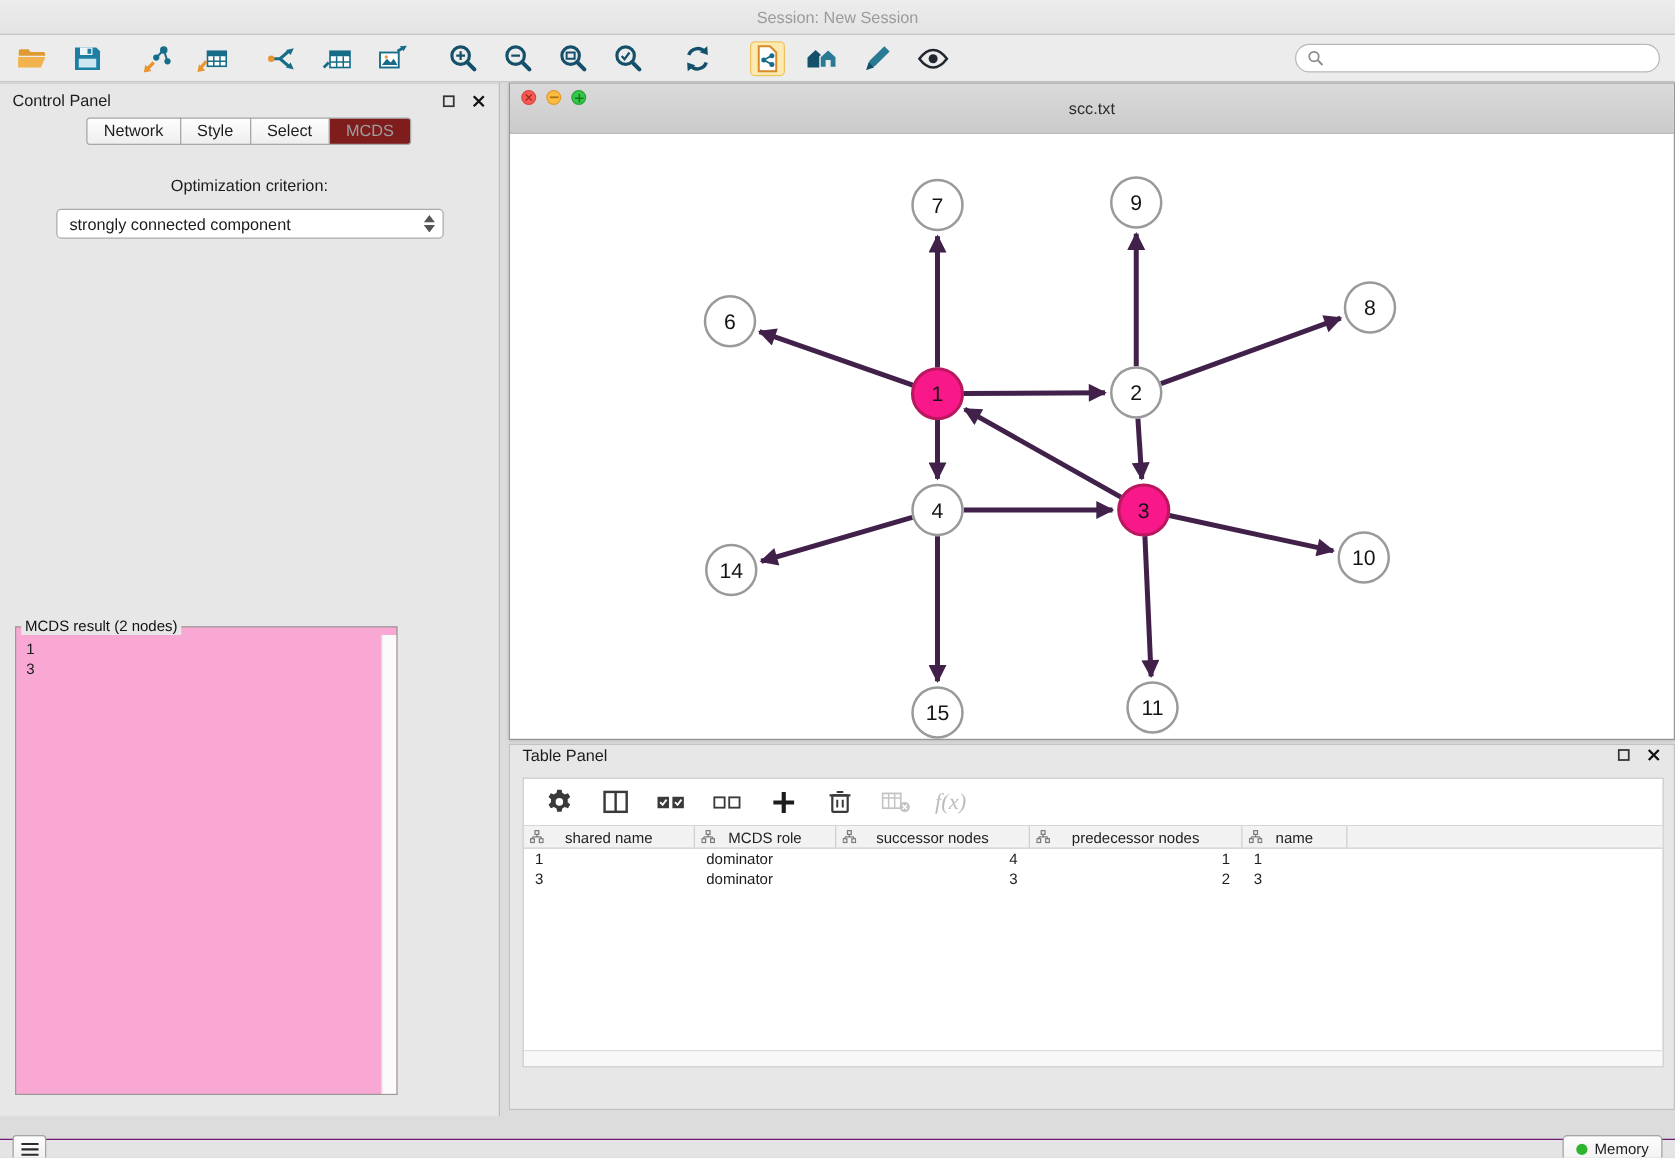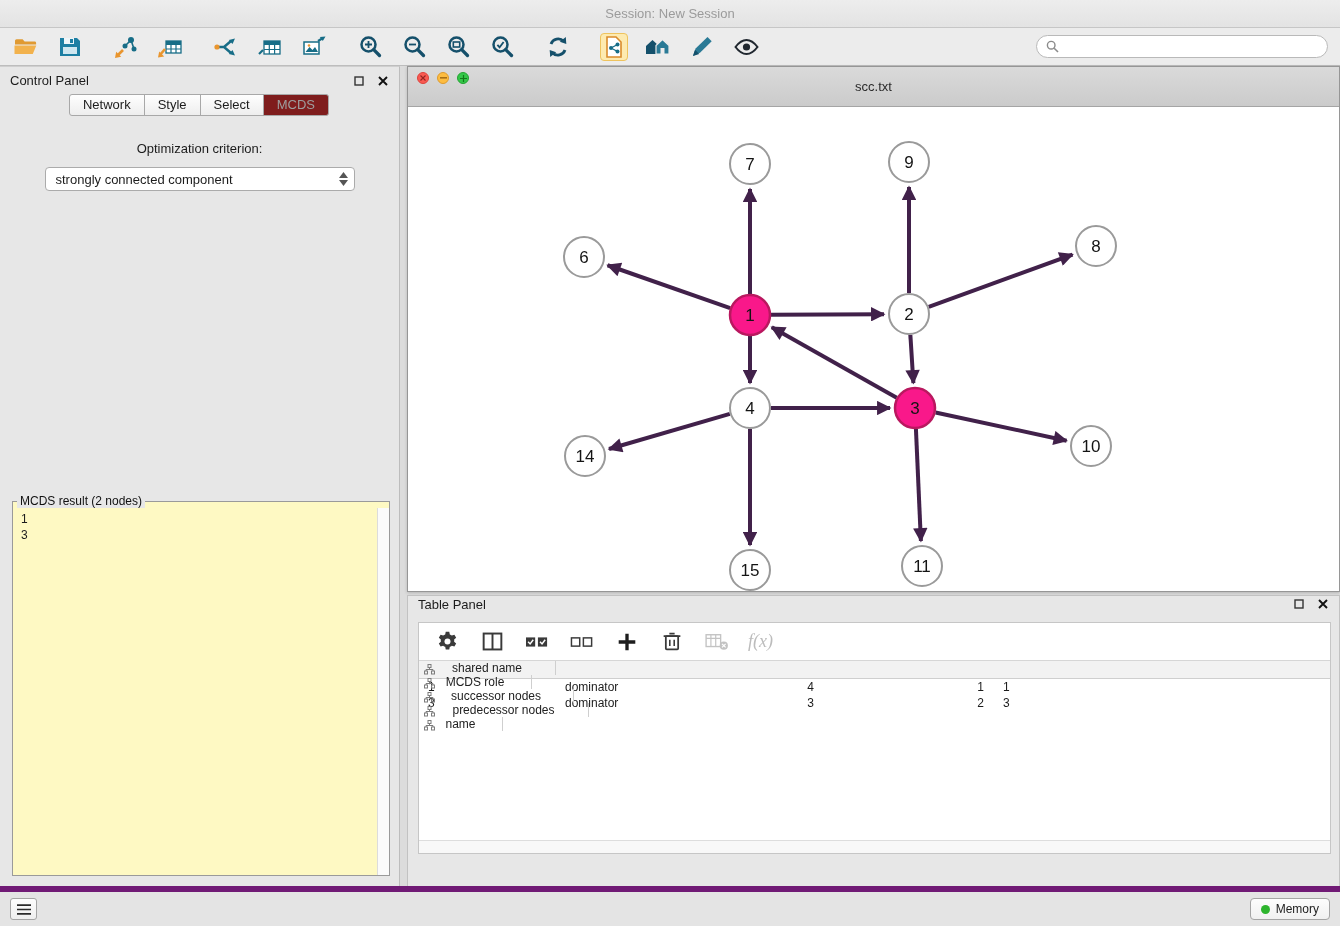--- a/index.html
+++ b/index.html
@@ -57,22 +57,22 @@
     border:1px solid #ababab; border-radius:4px;
     display:flex; align-items:center; padding:0 6px 0 10px; font-size:13px;
   }
   .combo-arrows{ margin-left:auto; display:flex; flex-direction:column; gap:2px; align-items:center; }
   .btn-row{ display:flex; justify-content:center; gap:14px; margin-top:15px; }
   .btn{
     background:linear-gradient(#ffffff,#f0f0f0); border:1px solid #a9a9a9;
     border-radius:4px; padding:3px 15px 4px; font-size:13px; cursor:default;
   }
   fieldset.mcds{
-    position:absolute; left:12px; top:427px; width:378px; height:382px;
-    background:#fef9c3; border:1px solid #9a9a9a;
+    position:absolute; left:12px; top:427px; width:306px; height:382px;
+    background:#f9a8d4; border:1px solid #9a9a9a;
   }
   fieldset.mcds legend{ font-size:12px; background:#e7e7e7; padding:0 3px; margin-left:4px; color:#111; }
   .mcds-list{ font-size:12px; padding:3px 8px; line-height:16px; }
   .mcds-scroll{ position:absolute; top:0; bottom:0; right:0; width:12px; background:#fbfbfb; border-left:1px solid #dcdcdc; }
   
   .net-window{
     position:absolute; left:407px; top:66px; width:933px; height:526px;
     background:#fff; border:1px solid #969696;
     box-shadow:0 1px 3px rgba(0,0,0,.18);
   }
@@ -95,42 +95,42 @@
   .tp-header{ height:16px; display:flex; align-items:center; padding:0 10px; font-size:13px; }
   .tp-body{
     position:absolute; left:10px; right:8px; top:26px; bottom:33px;
     background:#fff; border:1px solid #c6c6c6; overflow:hidden;
   }
   .tp-toolbar{
     height:38px; border-bottom:1px solid #d6d6d6;
     display:flex; align-items:center; gap:17px; padding:0 14px;
   }
   .fx{ font-family:"Liberation Serif", serif; font-style:italic; font-size:18px; color:#bcbcbc; }
-  .thead{ display:flex; height:18px; background:#f2f2f2; border-bottom:1px solid #cfcfcf;flex-direction:column; }
+  .thead{ display:flex; height:18px; background:#f2f2f2; border-bottom:1px solid #cfcfcf; }
   .hcell{
     position:relative; display:flex; align-items:center; justify-content:center;
     font-size:12px; border-right:1px solid #cfcfcf; color:#222;
   }
   .hcell .treeicon{ position:absolute; left:5px; top:3px; }
   .hcell.fill{ flex:1; border-right:none; }
   .trow{ display:flex; height:16px; align-items:center; }
   .tcell{ font-size:12px; padding:0 9px; border-right:1px solid transparent; }
   .hscroll{ position:absolute; left:0; right:0; bottom:0; height:13px; background:#f8f8f8; border-top:1px solid #ddd; }
   .tp-tabs{ position:absolute; left:0; right:0; bottom:6px; display:flex; justify-content:center; }
   .tp-tab{
     border:1px solid #a8a8a8; background:linear-gradient(#fefefe,#efefef);
     padding:2px 12px 3px; font-size:13px; margin-left:-1px; cursor:default;
   }
   .tp-tab:first-child{ border-radius:3px 0 0 3px; }
   .tp-tab:last-child{ border-radius:0 3px 3px 0; }
   .tp-tab.active{ background:#d5d5d5; color:#a5a5a5; }
   
   .statusbar{
-    position:absolute; left:0; right:0; bottom:0; height:40px;
-    background:#e4e4e4; border-top:6px solid #701a75;
+    position:absolute; left:0; right:0; bottom:0; height:15px;
+    background:#e4e4e4; border-top:1px solid #701a75;
     display:flex; align-items:center; padding:0 10px;
   }
   .sq-btn{
     width:27px; height:22px; border:1px solid #a5a5a5; border-radius:3px;
     background:linear-gradient(#fdfdfd,#efefef);
     display:flex; align-items:center; justify-content:center;
   }
   .memory-btn{
     margin-left:auto; height:22px; border:1px solid #a5a5a5; border-radius:4px;
     background:linear-gradient(#fdfdfd,#f1f1f1);

